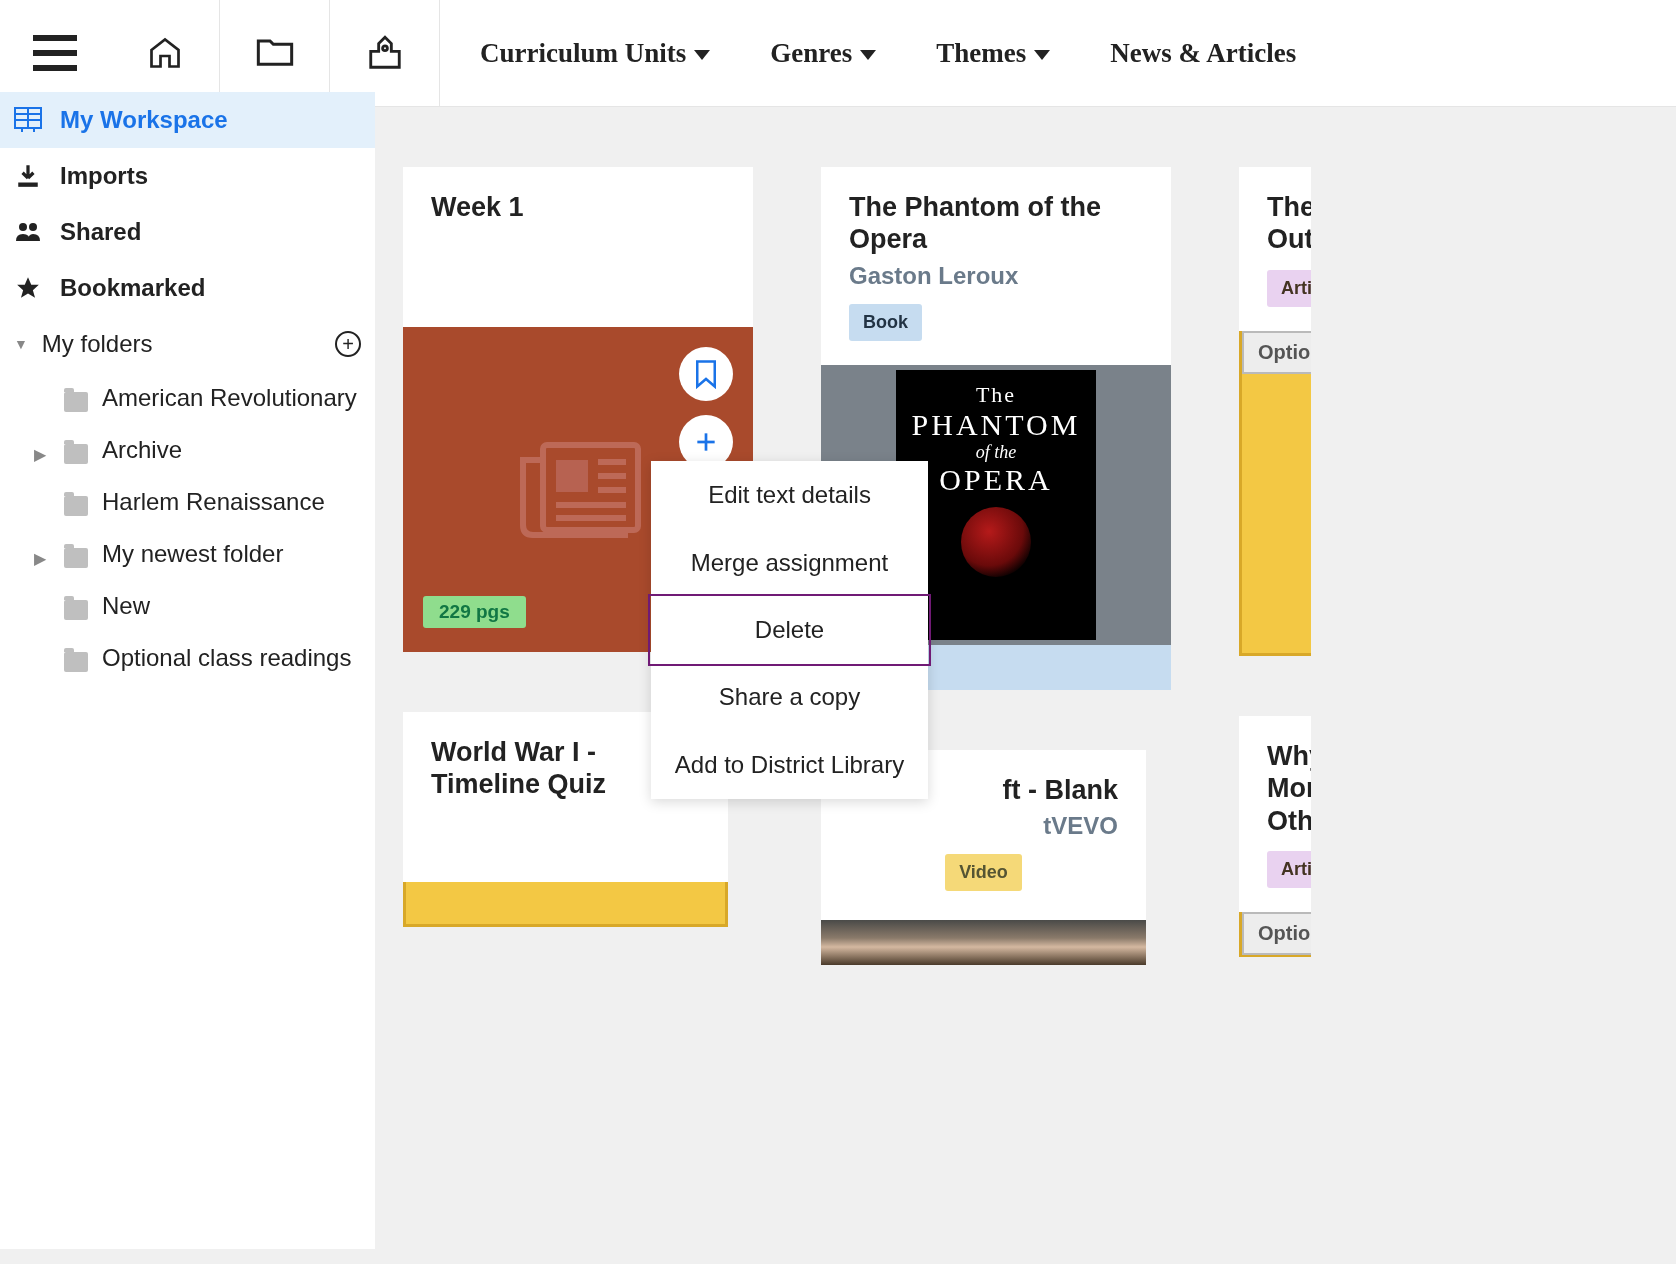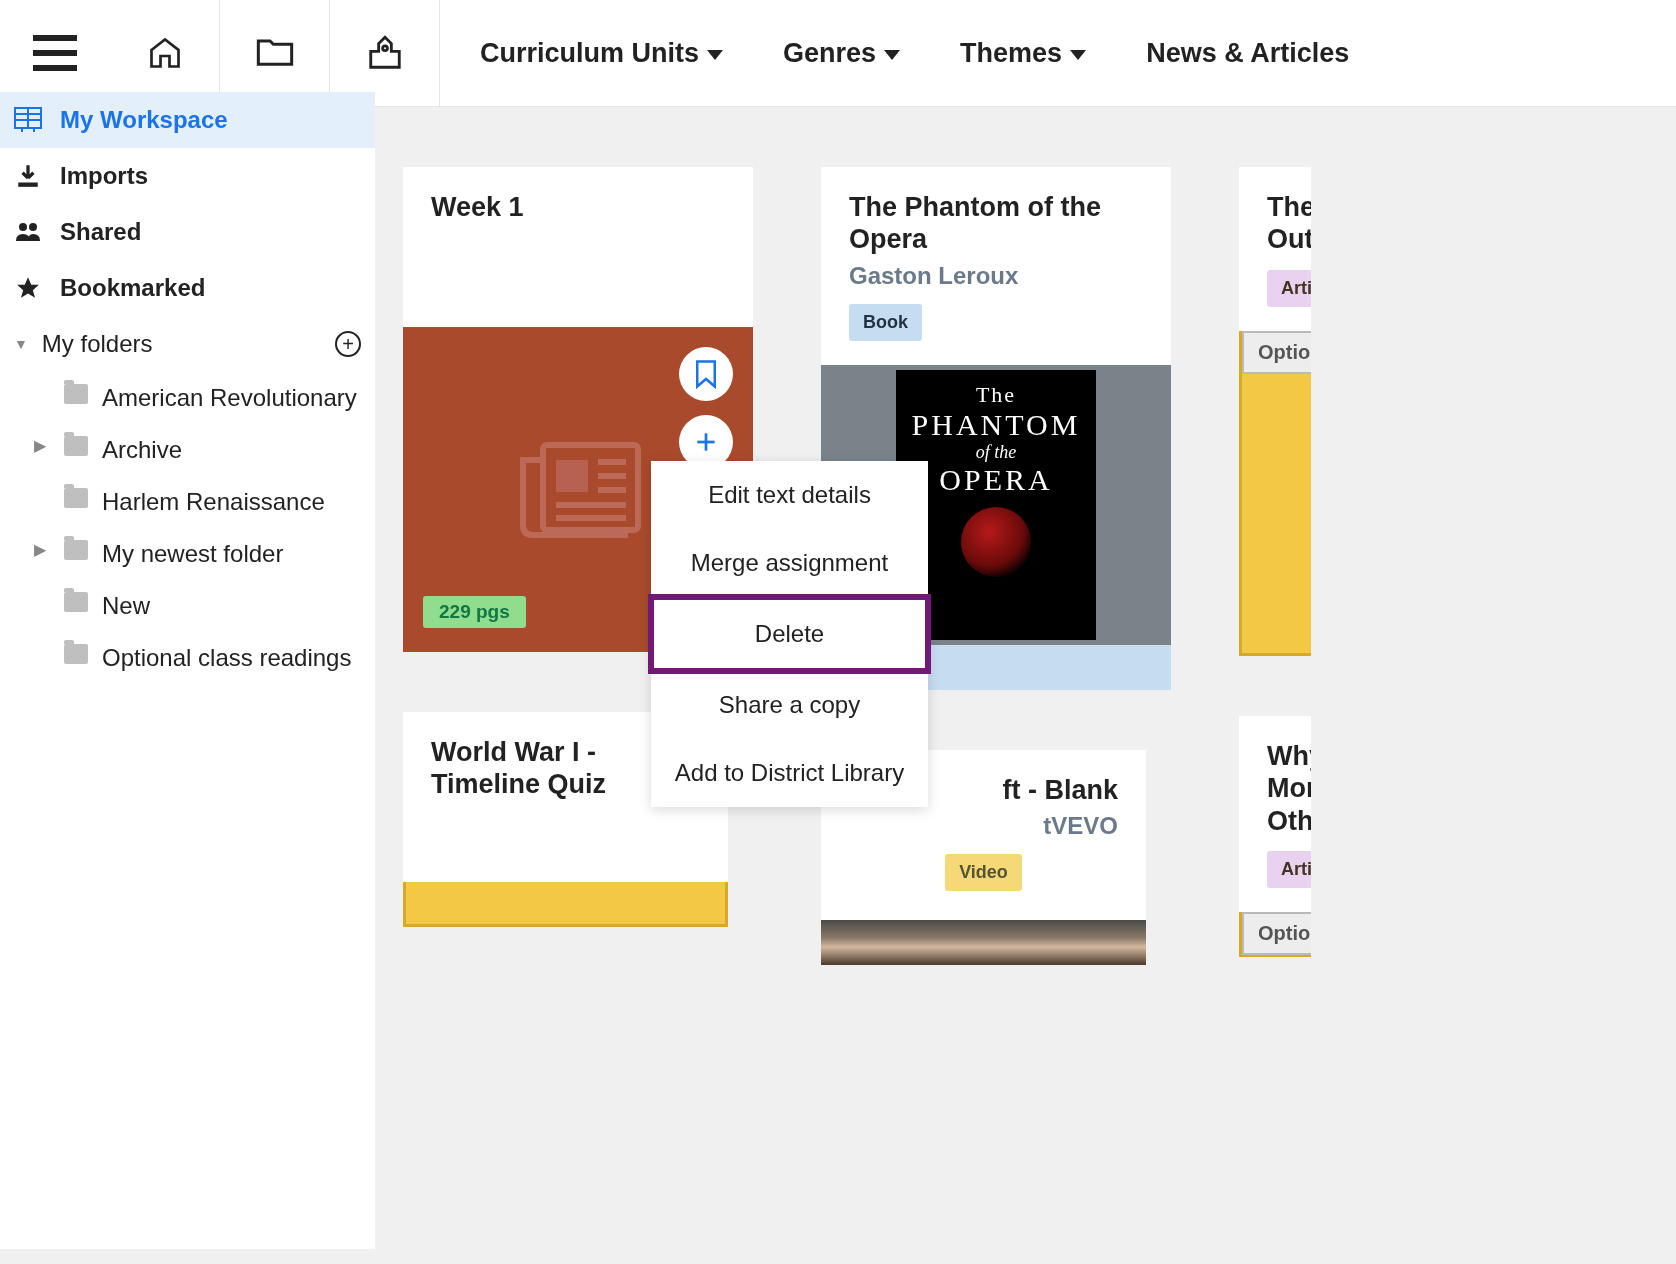--- a/index.html
+++ b/index.html
@@ -29,20 +29,21 @@
 }
 .header-icon-cell.active {
   border-bottom: 4px solid #1a73e8;
 }
 .header-icon-cell.no-border { border-right: none; }
 .header-nav {
   display: flex;
   align-items: center;
   gap: 60px;
   margin-left: 40px;
+  font-family: Liberation Serif, serif;
 }
 .nav-item {
   display: flex;
   align-items: center;
   gap: 8px;
   font-size: 27px;
   font-weight: 700;
   color: #222;
   cursor: pointer;
 }
@@ -94,21 +95,21 @@
   padding: 14px 14px;
   font-size: 24px;
   font-weight: 500;
   color: #222;
 }
 .folder-list {
   padding-left: 0;
 }
 .folder-row {
   display: flex;
-  align-items: flex-start;
+  align-items: flex-end;
   gap: 14px;
   padding: 12px 14px 12px 64px;
   font-size: 24px;
   font-weight: 500;
   color: #222;
   cursor: pointer;
   position: relative;
 }
 .folder-row .chev {
   position: absolute;
@@ -273,21 +274,21 @@
   text-align: center;
 }
 .menu-item {
   padding: 20px 20px;
   font-size: 24px;
   font-weight: 500;
   color: #222;
   cursor: pointer;
 }
 .menu-item.highlight {
-  border: 6px solid #701a75;
+  border: 2px solid #701a75;
   margin: -3px;
 }
 
 
 .card2 {
   width: 325px;
   background: white;
 }
 .card2 .card-header { min-height: 170px; }
 .card2 .card-image { height: 45px; }

